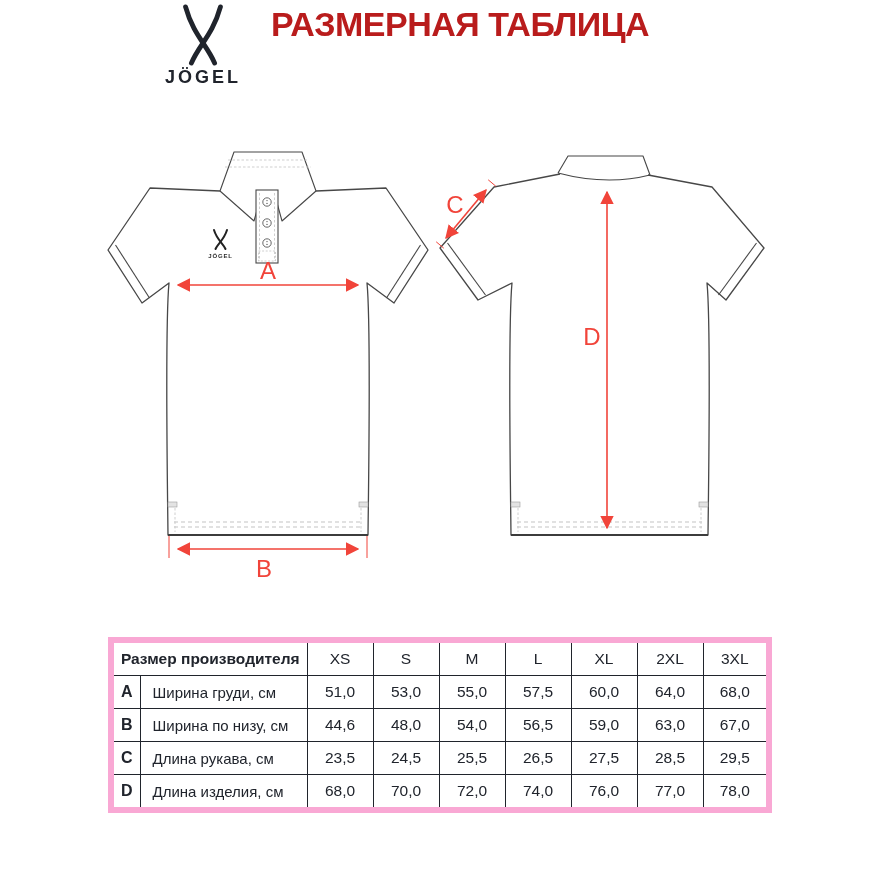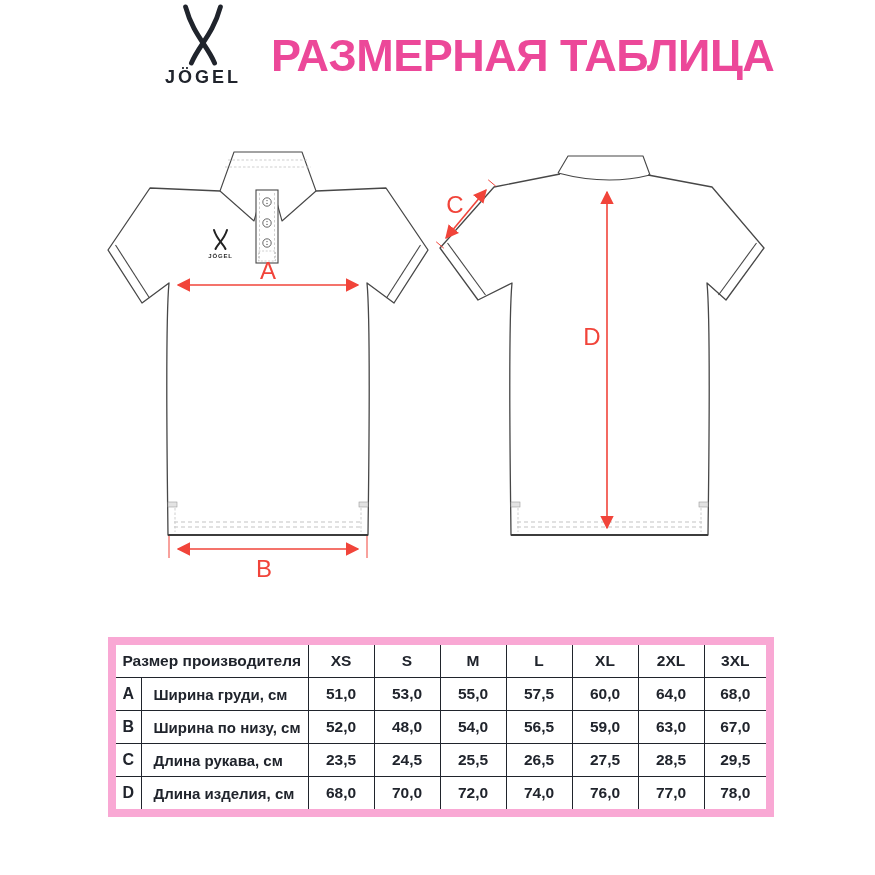--- a/index.html
+++ b/index.html
@@ -3,22 +3,22 @@
 <meta charset="utf-8">
 <style>
   html,body{margin:0;padding:0;background:#fff;}
   .page{position:relative;width:875px;height:875px;background:#fff;overflow:hidden;
         font-family:"Liberation Sans",sans-serif;color:#20242c;}
 
   
   .logo-box{position:absolute;left:148px;top:4px;width:110px;text-align:center;}
   .logo-box svg{display:block;margin:0 auto;}
   .logo-wordmark{font-size:18px;font-weight:bold;letter-spacing:3px;color:#20242c;margin-top:1px;}
-  .page-title{position:absolute;left:271px;top:5px;font-size:45px;font-weight:bold;
-              letter-spacing:-0.5px;color:#ec4899;white-space:nowrap;margin-top:25px;}
+  .page-title{position:absolute;left:271px;top:5px;font-size:34px;font-weight:bold;
+              letter-spacing:-0.5px;color:#b91c1c;white-space:nowrap;}
 
   
   .shirt-svg{position:absolute;}
   #front-shirt{left:88px;top:130px;}
   #back-shirt{left:426px;top:130px;}
   .outline{fill:#ffffff;stroke:#474747;stroke-width:1.3;stroke-linejoin:round;}
   .thin{fill:none;stroke:#474747;stroke-width:1.1;stroke-linejoin:round;}
   .hemline{stroke:#3c3c3c;stroke-width:2.2;}
   .stitch{fill:none;stroke:#c3c3c3;stroke-width:1;stroke-dasharray:4,3;}
   .stitch2{fill:none;stroke:#c9c9c9;stroke-width:0.9;stroke-dasharray:2.5,2;}
@@ -26,22 +26,22 @@
   .red-line{stroke:#f1443a;stroke-width:1.6;fill:none;}
   .red-thin{stroke:#f1443a;stroke-width:1;fill:none;}
   .red-label{fill:#f1443a;font-size:24px;font-family:"Liberation Sans",sans-serif;}
   .chest-logo-text{fill:#2a2a2a;font-size:6px;font-weight:bold;letter-spacing:0.8px;
                    font-family:"Liberation Sans",sans-serif;}
 
   
   .size-table{position:absolute;left:108px;top:637px;border-collapse:collapse;
               table-layout:fixed;width:661px;}
   .size-table td{border:1px solid #20242c;height:32px;text-align:center;
-                 font-size:15.5px;padding:0;color:#20242c;font-weight:bold;}
-  .size-table{border:8px solid #f9a8d4;}
+                 font-size:15.5px;padding:0;color:#20242c;}
+  .size-table{border:6px solid #f9a8d4;}
   .size-table td.hl{font-weight:bold;}
   .size-table td.mlabel{text-align:left;padding-left:12px;font-size:15px;}
   .size-table td.letter{font-weight:bold;font-size:16px;}
 </style>
 </head>
 <body>
 
 <div class="page">
 
   <div class="logo-box">
@@ -172,21 +172,21 @@
         <td>53,0</td>
         <td>55,0</td>
         <td>57,5</td>
         <td>60,0</td>
         <td>64,0</td>
         <td>68,0</td>
       </tr>
       <tr>
         <td class="letter">B</td>
         <td class="mlabel">Ширина по низу, см</td>
-        <td>52,0</td>
+        <td>44,6</td>
         <td>48,0</td>
         <td>54,0</td>
         <td>56,5</td>
         <td>59,0</td>
         <td>63,0</td>
         <td>67,0</td>
       </tr>
       <tr>
         <td class="letter">C</td>
         <td class="mlabel">Длина рукава, см</td>

